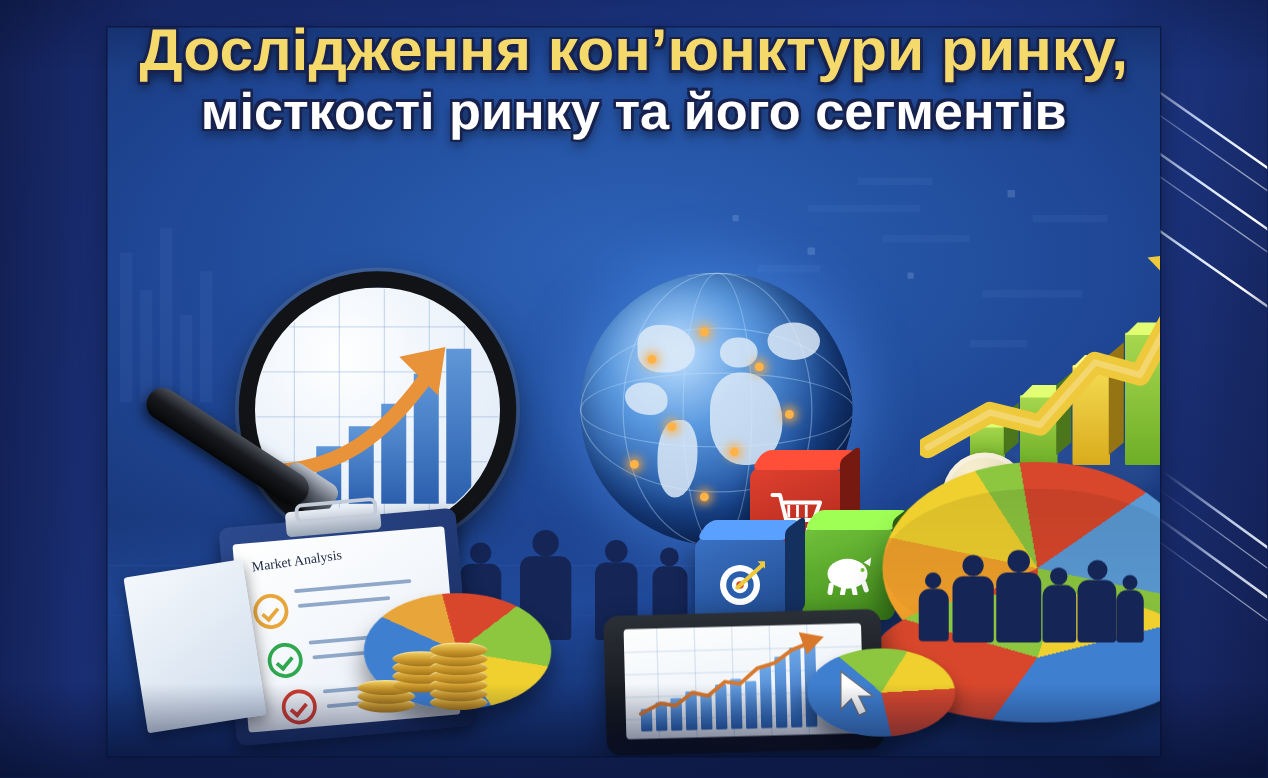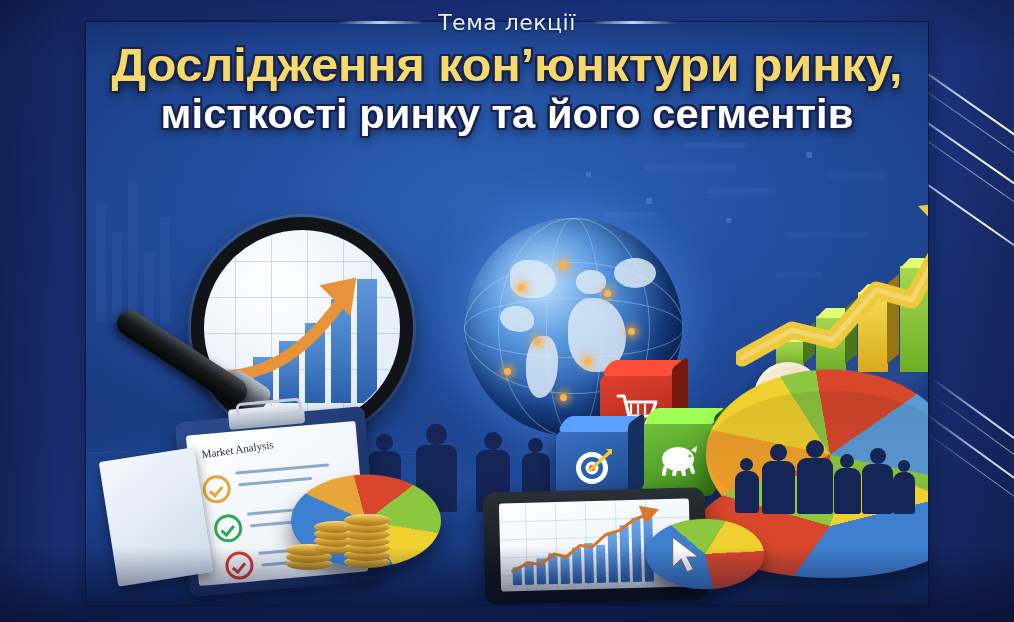--- a/index.html
+++ b/index.html
@@ -470,22 +470,17 @@
                   background:conic-gradient(from 200deg,#3f7fd0 0deg 118deg,#8dc63f 118deg 186deg,#efd02e 186deg 246deg,#d8472c 246deg 330deg,#3f7fd0 330deg 360deg);
                   transform:rotateX(40deg);box-shadow:0 12px 16px rgba(0,0,0,.45);"></div>
       <svg viewBox="0 0 60 60" style="position:absolute;left:22px;top:26px;width:46px;height:46px;">
         <path d="M6 4 L6 44 L17 33 L25 50 L33 46 L25 30 L40 30 Z" fill="#ffffff" stroke="#6a7486" stroke-width="1.6"></path>
       </svg>
     </div>
 
   </div>
 
   <div id="header">
-    <div class="eyebrow-row">
-      <div class="eyebrow-line"></div>
-      <div class="eyebrow">Тема лекції</div>
-      <div class="eyebrow-line"></div>
-    </div>
     <div class="title-line" id="title1">Дослідження кон’юнктури ринку,</div>
     <div class="title-line" id="title2">місткості ринку та його сегментів</div>
   </div>
 
 </div>
 
 </body></html>

